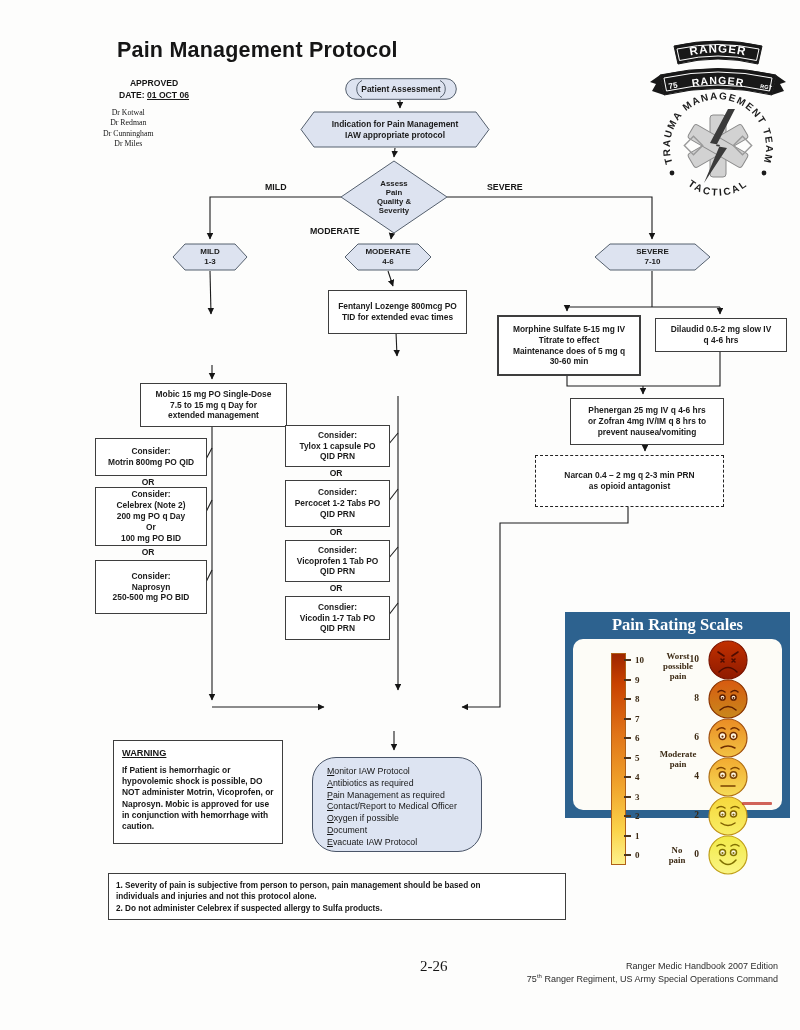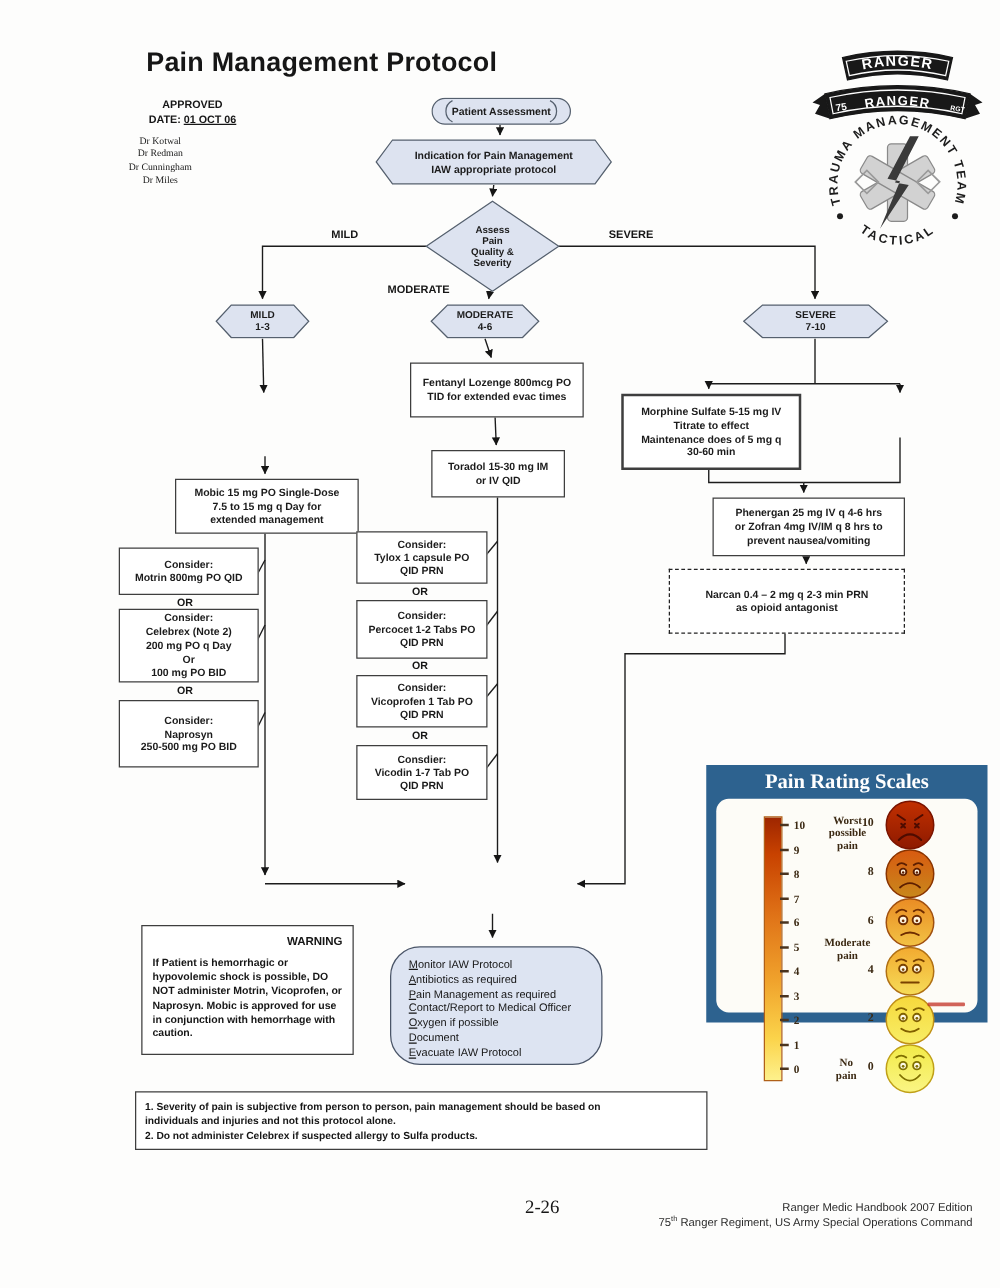--- a/index.html
+++ b/index.html
@@ -22,21 +22,21 @@
   
   .title { position:absolute; left:117px; top:38px; font-size:21.5px; font-weight:700; letter-spacing:.2px; }
   .approved { position:absolute; left:84px; top:78px; width:140px; font-size:8.6px; font-weight:700; text-align:center; line-height:1.35; }
   .doctors { position:absolute; left:103px; top:108px; font-size:7.8px; font-weight:400; line-height:1.32; text-align:center;font-family:Liberation Serif, serif; }
   
   .monitor { position:absolute; left:312px; top:757px; width:170px; height:95px; background:#dde4f2;
              border:1.3px solid #4a5568; border-radius:24px; z-index:2; padding:8px 0 0 14px; box-sizing:border-box; }
   .mline { font-size:8.8px; font-weight:400; line-height:1.34; text-align:left; }
   .warning { position:absolute; left:113px; top:740px; width:170px; height:104px; background:#fff;
              border:1.2px solid #3e3e3e; z-index:2; padding:7px 8px; box-sizing:border-box; }
-  .warn-title { text-align:right; font-size:9.2px; font-weight:700; margin-bottom:7px; }
+  .warn-title { text-align:left; font-size:9.2px; font-weight:700; text-decoration:underline; margin-bottom:7px; }
   .warn-body { font-size:8.4px; font-weight:700; line-height:1.33; text-align:left; white-space:pre-line; }
   .notes { position:absolute; left:108px; top:873px; width:458px; height:47px; background:#fff;
            border:1.2px solid #3e3e3e; z-index:2; padding:6px 7px; box-sizing:border-box;
            font-size:8.2px; font-weight:700; line-height:1.38; text-align:left; white-space:pre-line; }
   
   .pain-panel { position:absolute; left:565px; top:612px; width:225px; height:206px; background:#2d628f; z-index:3; }
   .pain-title { height:27px; line-height:26px; text-align:center; color:#fff; font-family:"Liberation Serif", serif;
                 font-weight:700; font-size:16.5px; }
   .pain-inner { position:absolute; left:8px; right:8px; top:27px; bottom:8px; background:#fdfcf7; border-radius:10px; }
   .thermo { position:absolute; left:38px; top:14px; width:13px; height:210px; border:1px solid #b06018;
@@ -217,42 +217,42 @@
 200 mg PO q Day
 Or
 100 mg PO BID</div>
   <div class="orlbl" style="left:128px;top:547px;">OR</div>
   <div class="node medbox" style="left:95px;top:560px;width:110px;height:52px;">Consider:
 Naprosyn
 250-500 mg PO BID</div>
 
   <div class="node medbox" style="left:328px;top:290px;width:137px;height:42px;">Fentanyl Lozenge 800mcg PO
 TID for extended evac times</div>
-  <div class="node medbox" style="left:345px;top:360px;width:105px;height:36px;">Toradol 15-30 mg IM
-or IV QID</div>
   <div class="node medbox" style="left:285px;top:425px;width:103px;height:40px;">Consider:
 Tylox 1 capsule PO
 QID PRN</div>
   <div class="orlbl" style="left:316px;top:468px;">OR</div>
   <div class="node medbox" style="left:285px;top:480px;width:103px;height:45px;">Consider:
 Percocet 1-2 Tabs PO
 QID PRN</div>
   <div class="orlbl" style="left:316px;top:527px;">OR</div>
   <div class="node medbox" style="left:285px;top:540px;width:103px;height:40px;">Consider:
 Vicoprofen 1 Tab PO
 QID PRN</div>
   <div class="orlbl" style="left:316px;top:583px;">OR</div>
   <div class="node medbox" style="left:285px;top:596px;width:103px;height:42px;">Consdier:
 Vicodin 1-7 Tab PO
 QID PRN</div>
 
   <div class="node medbox thick" style="left:497px;top:315px;width:140px;height:57px;">Morphine Sulfate 5-15 mg IV
 Titrate to effect
 Maintenance does of 5 mg q
 30-60 min</div>
+  <div class="node medbox" style="left:655px;top:318px;width:130px;height:32px;">Dilaudid 0.5-2 mg slow IV
+q 4-6 hrs</div>
   <div class="node medbox" style="left:570px;top:398px;width:152px;height:45px;">Phenergan 25 mg IV q 4-6 hrs
 or Zofran 4mg IV/IM q 8 hrs to
 prevent nausea/vomiting</div>
   <div class="node dashdot" style="left:535px;top:455px;width:187px;height:50px;">Narcan 0.4 – 2 mg q 2-3 min PRN
 as opioid antagonist</div>
 
 
   <div class="monitor">
     <div class="mline"><span class="u">M</span><span>onitor IAW Protocol</span></div>
     <div class="mline"><span class="u">A</span><span>ntibiotics as required</span></div>

